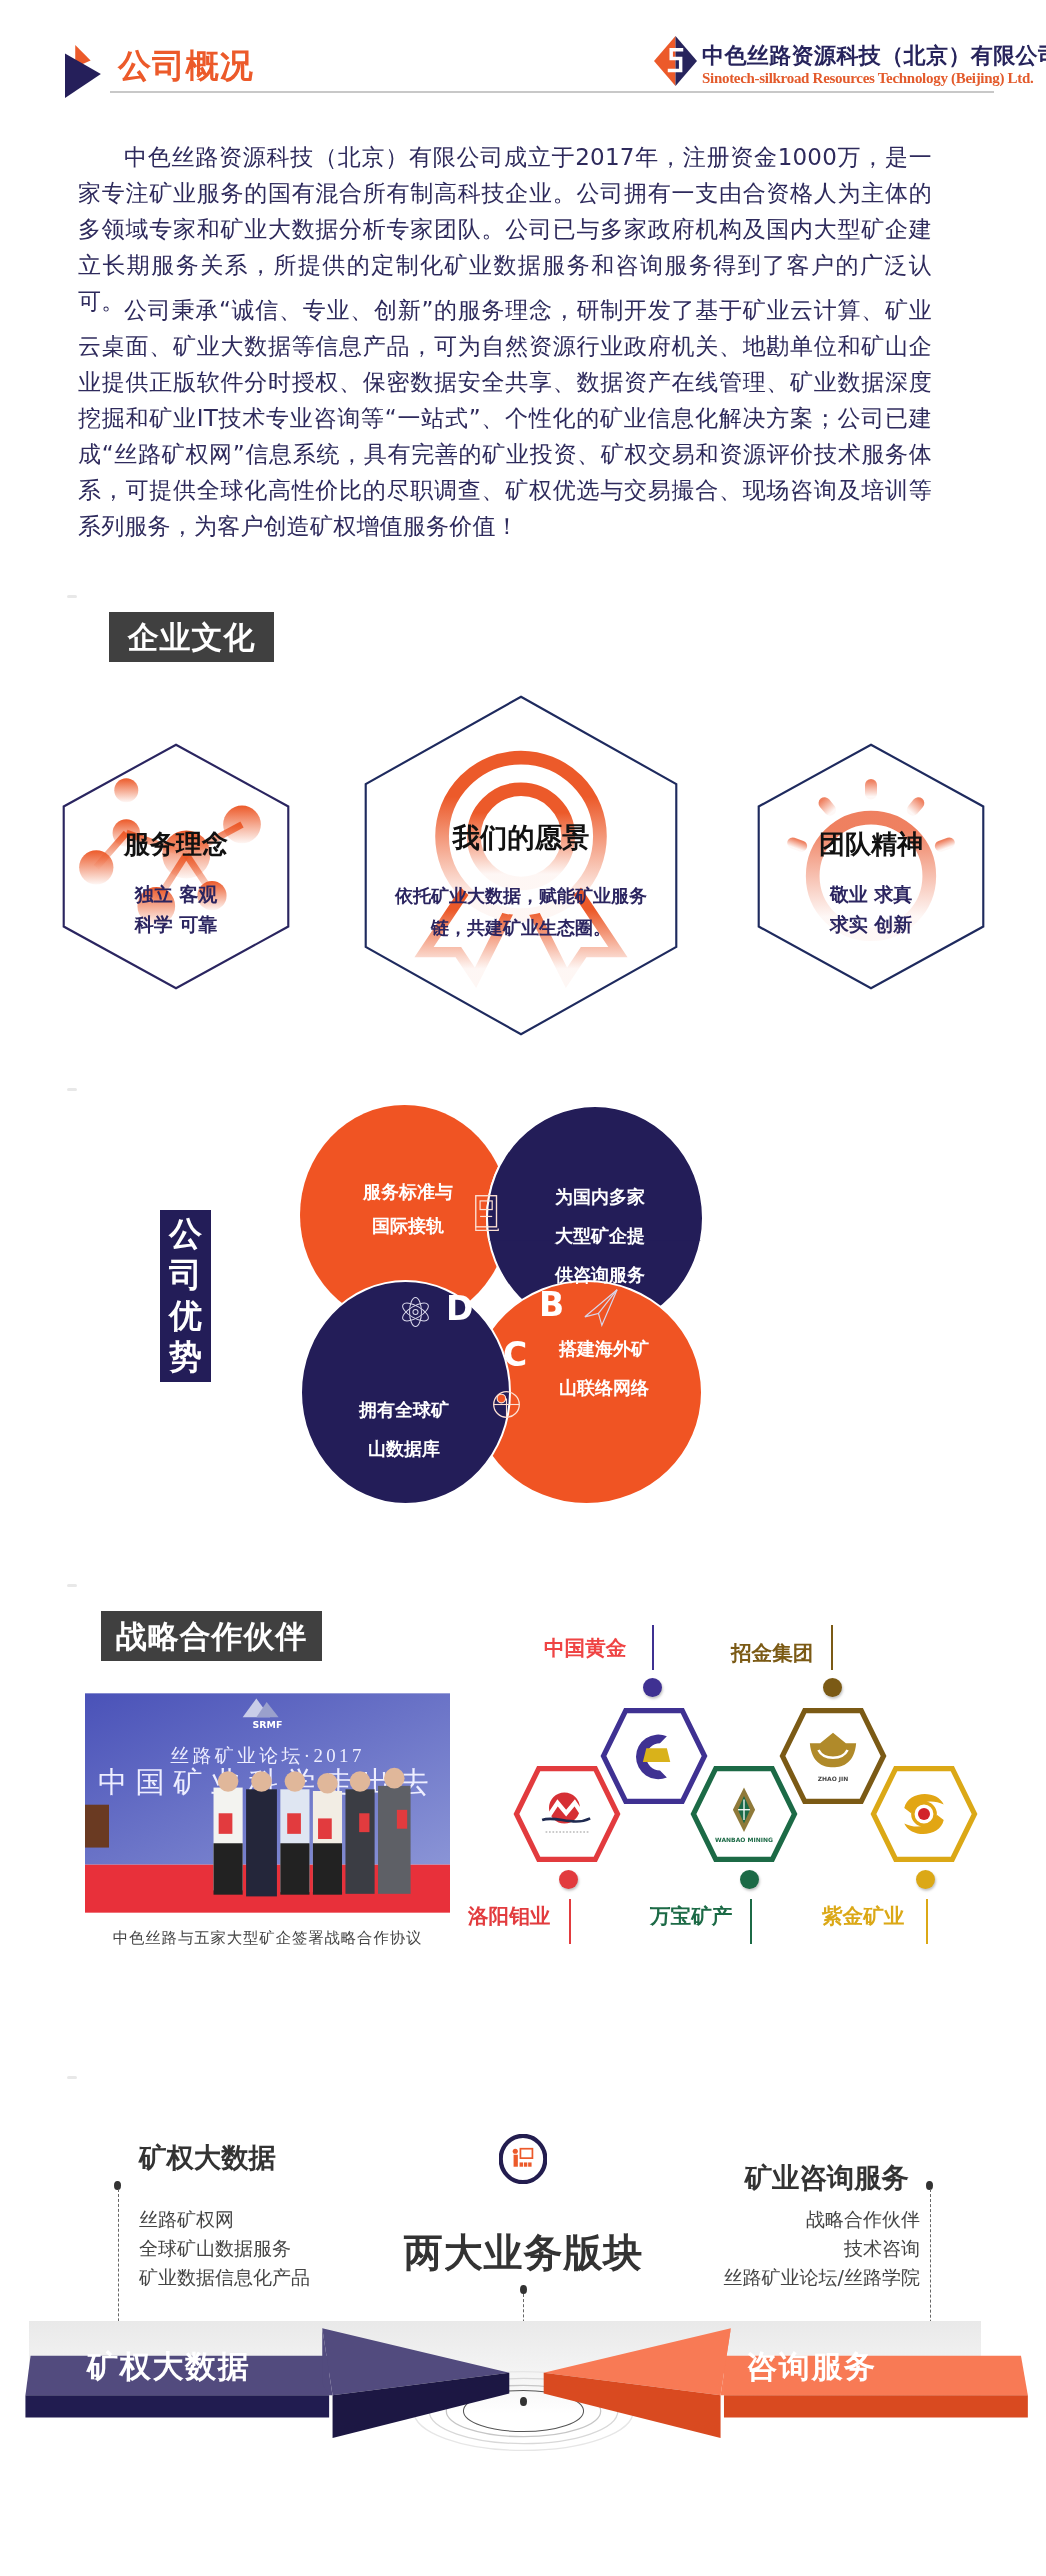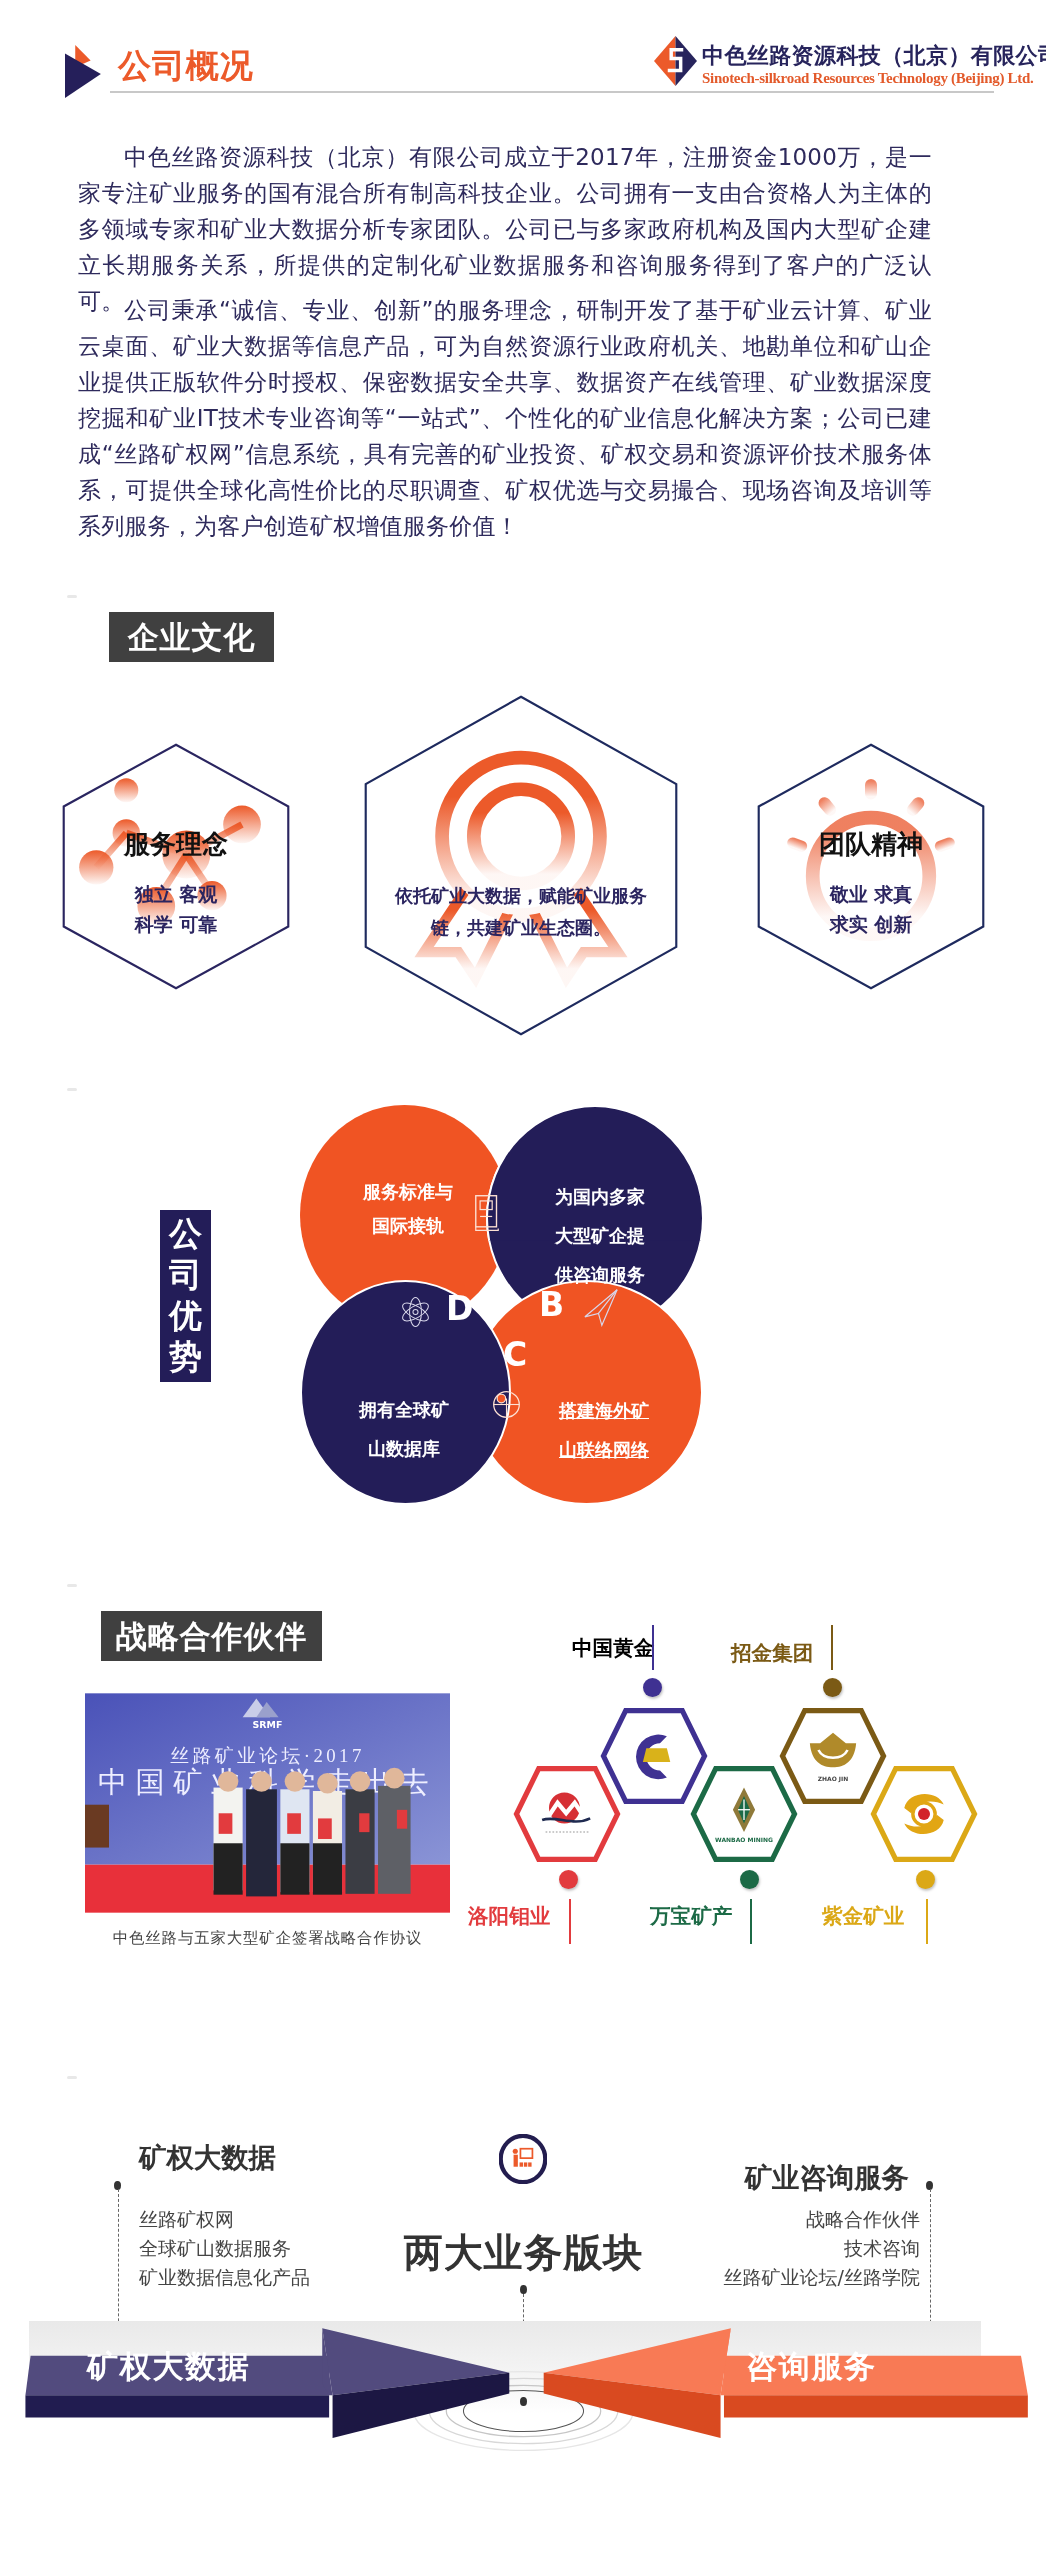--- a/index.html
+++ b/index.html
@@ -132,20 +132,21 @@
       </linearGradient>
     </defs>
     <g>
       <polygon points="120,225 70,300 110,300 130,330 170,250" fill="none" stroke="url(#awGrad)" stroke-width="12"></polygon>
       <polygon points="246,225 296,300 256,300 236,330 196,250" fill="none" stroke="url(#awGrad)" stroke-width="12"></polygon>
       <circle cx="183" cy="165" r="92" fill="#fff" stroke="url(#awGrad)" stroke-width="16"></circle>
       <circle cx="183" cy="165" r="55" fill="none" stroke="url(#awGrad)" stroke-width="16"></circle>
     </g>
     <polygon points="183,2 364,104 364,294 183,396 2,294 2,104" fill="none" stroke="#1e2a5e" stroke-width="2.5"></polygon>
   </svg>
+  <div class="hex-title" style="top:125px; font-size:27.4px; line-height:36px;">我们的愿景</div>
   <div class="hex-text" style="top:184px; font-size:18px; line-height:33px;">依托矿业大数据，赋能矿业服务</div>
   <div class="hex-text" style="top:216px; font-size:18px; line-height:33px;">链，共建矿业生态圈。</div>
 </div>
 
 <div class="hex hex-right">
   <svg viewBox="0 0 266 288" preserveAspectRatio="none">
     <defs>
       <linearGradient id="sunGrad" x1="0" y1="0" x2="0" y2="1">
         <stop offset="0.1" stop-color="#ec6a44" stop-opacity="0.85"></stop>
         <stop offset="0.85" stop-color="#ec6a44" stop-opacity="0.05"></stop>
@@ -211,21 +212,21 @@
 
 <div class="circ-letter" style="left:503px; top:1338px;">C</div>
 <div class="abs" style="left:492px; top:1390px; width:29px; height:29px;">
   <svg width="29" height="29" viewBox="0 0 34 34">
       <circle cx="17" cy="17" r="15" fill="none" stroke="#fde0d3" stroke-width="1.5"></circle>
       <line x1="2" y1="17" x2="32" y2="17" stroke="#fde0d3" stroke-width="1.3"></line>
       <line x1="17" y1="10" x2="17" y2="32" stroke="#fde0d3" stroke-width="1.3"></line>
       <circle cx="11" cy="10" r="5" fill="#f05423" stroke="#fde0d3" stroke-width="1.4"></circle>
     </svg>
 </div>
-<div class="circ-text" style="left:544px; top:1391px; width:120px; line-height:39px;text-decoration:underline;">
+<div class="circ-text" style="left:544px; top:1329px; width:120px; line-height:39px;">
   <div>搭建海外矿</div>
   <div>山联络网络</div>
 </div>
 
 <div class="abs" style="left:401px; top:1295px; width:29px; height:34px;">
   <svg width="29" height="34" viewBox="0 0 34 40">
       <ellipse cx="17" cy="20" rx="7" ry="17" fill="none" stroke="#d8d6ea" stroke-width="1.2"></ellipse>
       <ellipse cx="17" cy="20" rx="7" ry="17" fill="none" stroke="#d8d6ea" stroke-width="1.2" transform="rotate(60 17 20)"></ellipse>
       <ellipse cx="17" cy="20" rx="7" ry="17" fill="none" stroke="#d8d6ea" stroke-width="1.2" transform="rotate(-60 17 20)"></ellipse>
       <circle cx="17" cy="20" r="3" fill="none" stroke="#d8d6ea" stroke-width="1.2"></circle>
@@ -276,21 +277,21 @@
       <rect x="156" y="140" width="16" height="24" fill="#e23b3e"></rect>
         <rect x="236" y="140" width="16" height="24" fill="#e23b3e"></rect>
         <rect x="272" y="146" width="16" height="24" fill="#e23b3e"></rect>
         <rect x="320" y="140" width="12" height="22" fill="#e23b3e"></rect>
         <rect x="364" y="136" width="12" height="22" fill="#e23b3e"></rect>
     </g>
   </svg>
 </div>
 <div class="abs photo-caption">中色丝路与五家大型矿企签署战略合作协议</div>
 
-<div class="p-label" style="left:572px; top:1635px; color:#000000;">中国黄金</div>
+<div class="p-label" style="left:544px; top:1635px; color:#ef4444;">中国黄金</div>
 <div class="p-vline" style="left:652px; top:1625px; background:#3f3192;"></div>
 <div class="p-dot" style="left:643px; top:1678px; background:#3f3192;"></div>
 <div class="p-hex" style="left:600px; top:1707px;">
   <svg viewBox="0 0 126 114">
       <polygon points="30,4 96,4 122,57 96,110 30,110 4,57" fill="#fff" stroke="#3f3192" stroke-width="6"></polygon>
     <g>
         <path d="M78,34 A26,26 0 1 0 78,82 L70,74 A16,16 0 1 1 70,42 Z" fill="#3f3192"></path>
         <polygon points="54,48 78,48 82,64 50,64" fill="#d9b21a"></polygon>
       </g>
     </svg>

